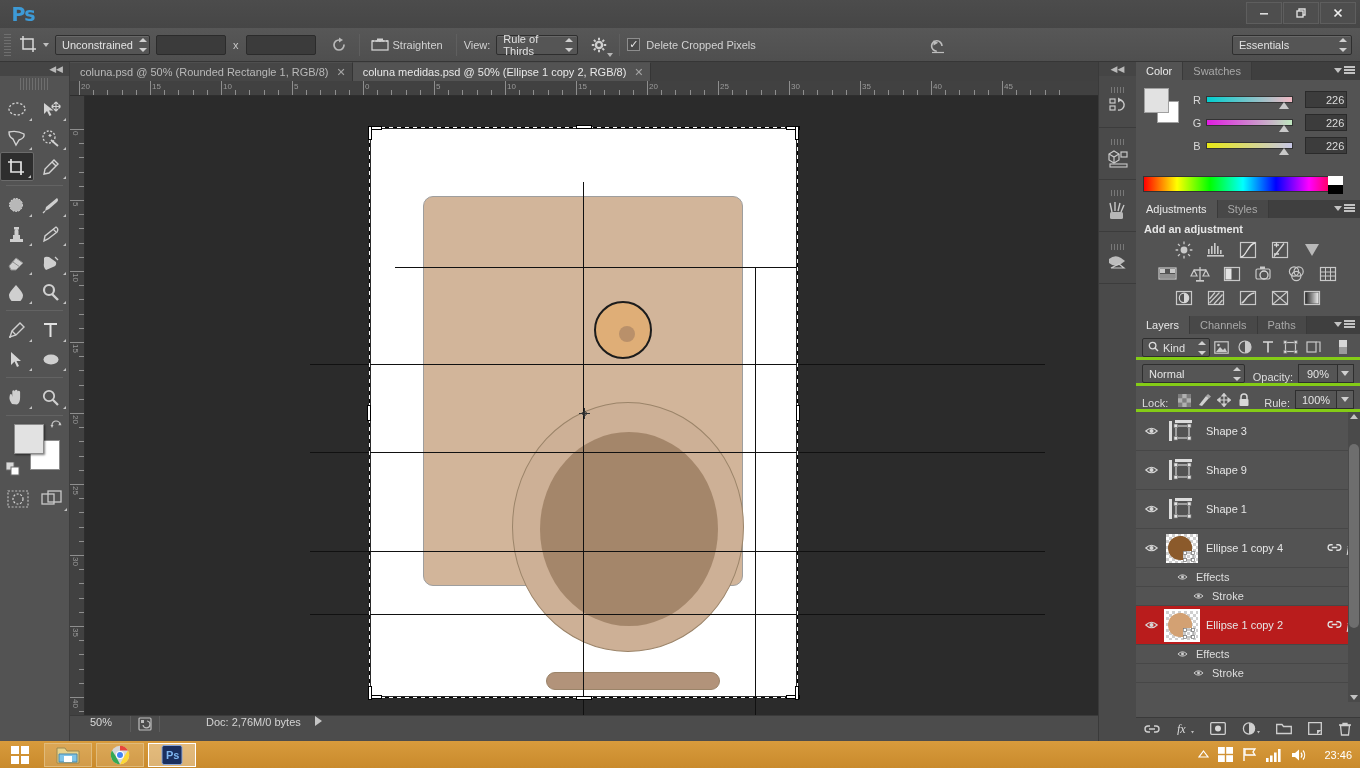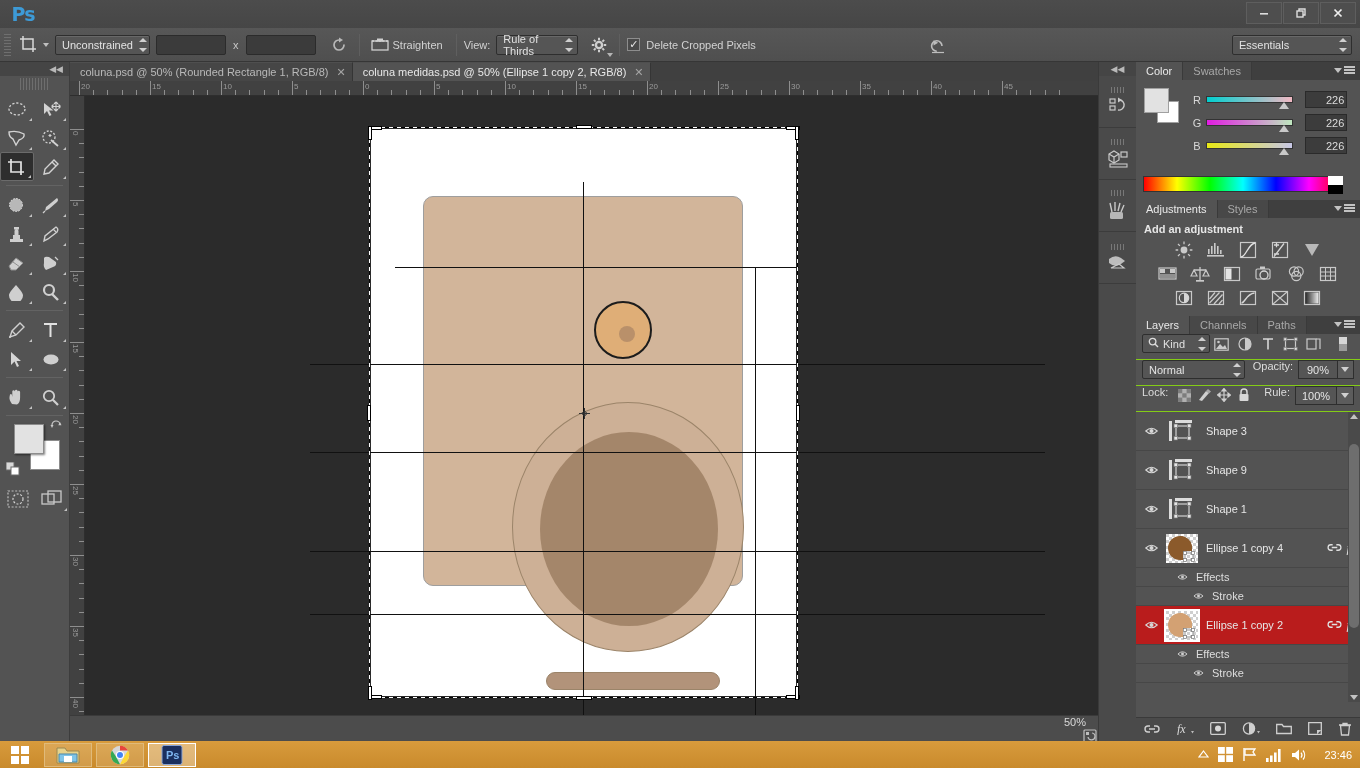--- a/index.html
+++ b/index.html
@@ -110,21 +110,21 @@
 
   .guide { position:absolute; background:#000; }
   .marquee-h { position:absolute; height:1px;
     background:repeating-linear-gradient(to right,#000 0 4px,#fff 4px 8px); }
   .marquee-v { position:absolute; width:1px;
     background:repeating-linear-gradient(to bottom,#000 0 4px,#fff 4px 8px); }
   .chand { position:absolute; background:#fff; border:1px solid #000; }
 
   
   #statusbar { position:absolute; left:70px; top:715px; width:1028px; height:26px;
-    background:#4c4c4c; border-top:1px solid #3a3a3a; display:flex; align-items:flex-end;flex-direction:column; }
+    background:#4c4c4c; border-top:1px solid #3a3a3a; display:flex; align-items:flex-start; }
   #zoomfield { width:46px; height:16px; background:#4c4c4c; text-align:center;
     color:#d9d9d9; font-size:11px; margin-left:8px; }
   .sb-sep { width:1px; height:16px; background:#3a3a3a; border-right:1px solid #5d5d5d;
     margin:0 6px; }
   #docinfo { font-size:11px; color:#d4d4d4; margin-left:40px; }
   .sb-arrow { width:0;height:0; border-top:5px solid transparent; border-bottom:5px solid transparent;
     border-left:7px solid #c5c5c5; margin-left:14px; }
 
   
   #icondock { position:absolute; left:1098px; top:62px; width:38px; height:679px;
@@ -171,22 +171,22 @@
   #spec-wb { position:absolute; right:-1px; top:-1px; width:15px; height:18px; }
 
   
   #adjpanel { background:#535353; padding-bottom:6px; }
   #adj-title { padding:5px 8px 3px; font-size:11px; font-weight:bold; color:#e6e6e6; }
   .adj-row { display:flex; justify-content:center; gap:10px; padding:2px 0; }
   .adj-ico { width:22px; height:20px; display:flex; align-items:center; justify-content:center; }
 
   
   #layerpanel { background:#535353; }
-  .lp-row { display:flex; align-items:flex-start; height:26px; padding:0 6px;
-    border-bottom:1px solid #84cc16; }
+  .lp-row { display:flex; align-items:flex-end; height:26px; padding:0 6px;
+    border-bottom:3px solid #84cc16; }
   .kind-box { height:19px; background:#555; border:1px solid #2e2e2e; border-radius:2px;
     display:flex; align-items:center; padding:0 3px 0 5px; font-size:11px; color:#e0e0e0; }
   .lp-filter-ico { width:23px; height:20px; display:flex; align-items:center; justify-content:center; }
   .blend-box { width:108px; height:19px; background:#555; border:1px solid #2e2e2e;
     border-radius:2px; display:flex; align-items:center; padding:0 3px 0 6px;
     font-size:11px; color:#e4e4e4; }
   .val-box { width:42px; height:19px; background:#555; border:1px solid #2e2e2e;
     display:flex; align-items:center; justify-content:center; font-size:11px; color:#e4e4e4; }
   .val-drop { width:17px; height:19px; background:#5c5c5c; border:1px solid #2e2e2e;
     border-left:none; display:flex; align-items:center; justify-content:center; }

